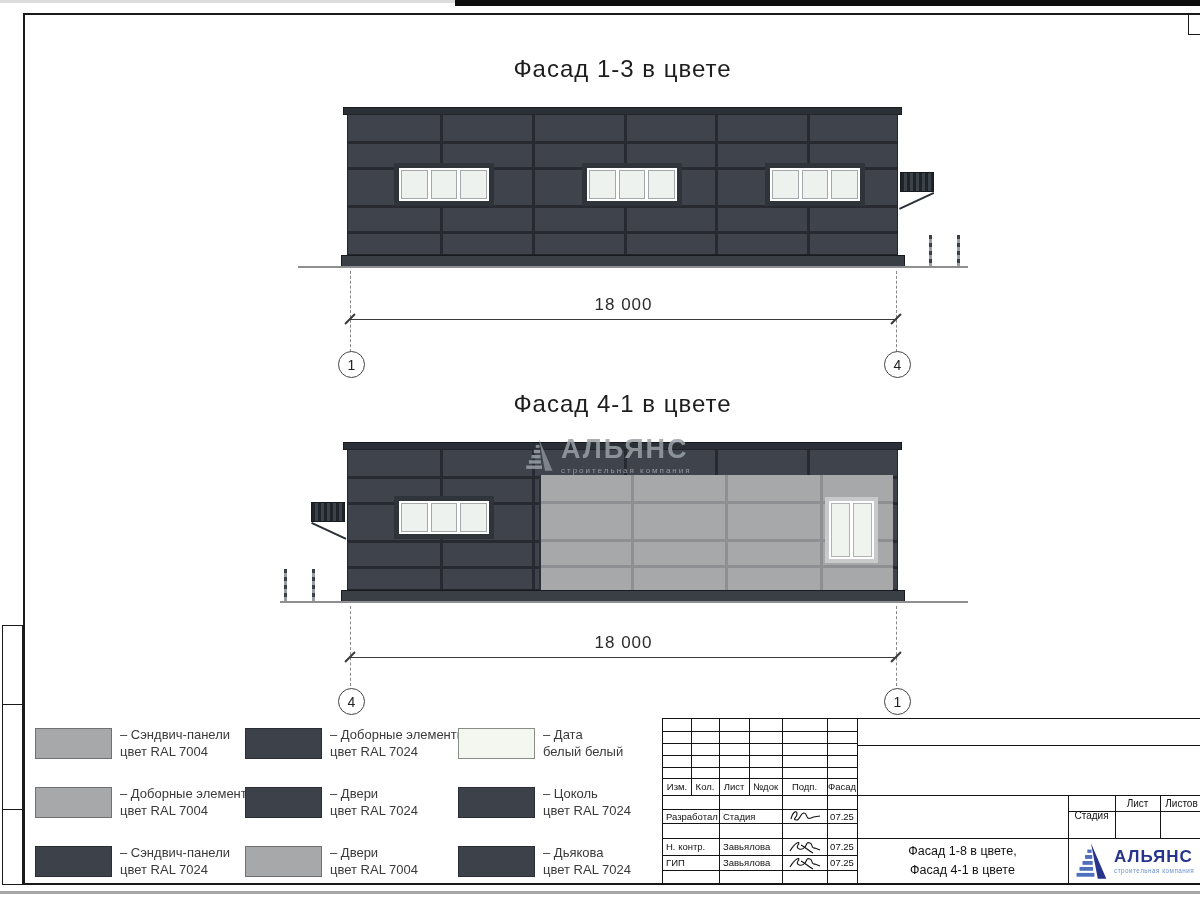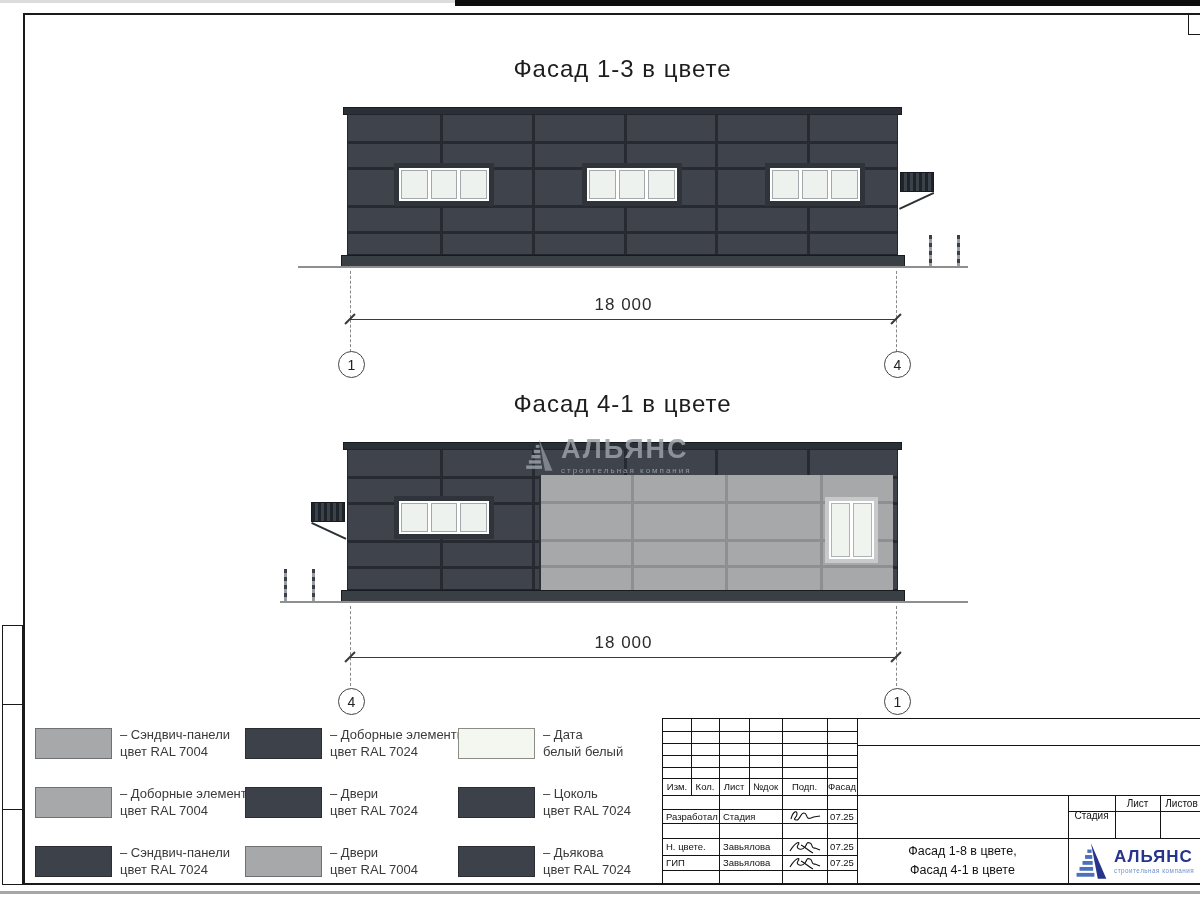--- a/index.html
+++ b/index.html
@@ -290,21 +290,21 @@
 
   <div class="tb tbl" style="left:1px;top:90px;width:55px;height:14px">Разработал</div>
   <div class="tb tbl" style="left:58px;top:90px;width:60px;height:14px">Стадия</div>
   <div class="tb" style="left:121px;top:88px;width:42px;height:17px">
     <svg width="36" height="15" viewBox="0 0 36 15">
         <path d="M4 11 C6 3 10 2 10 6 C10 10 5 11 9 12 C13 13 13 5 17 5 C21 5 18 12 24 10 C28 8 30 9 33 8" stroke="#111" fill="none" stroke-width="1.1"></path>
       </svg>
   </div>
   <div class="tb" style="left:164px;top:90px;width:30px;height:14px">07.25</div>
 
-  <div class="tb tbl" style="left:1px;top:119px;width:55px;height:17px">Н. цвете.</div>
+  <div class="tb tbl" style="left:1px;top:119px;width:55px;height:17px">Н. контр.</div>
   <div class="tb tbl" style="left:58px;top:119px;width:60px;height:17px">Завьялова</div>
   <div class="tb" style="left:121px;top:119px;width:42px;height:17px">
     <svg width="36" height="15" viewBox="0 0 36 15">
         <path d="M3 12 C9 2 14 2 11 6 C8 10 15 12 18 8 C21 4 19 3 23 4 C26 5 24 10 28 9 L33 11 M14 6 C18 8 22 12 26 14" stroke="#111" fill="none" stroke-width="1.1"></path>
       </svg>
   </div>
   <div class="tb" style="left:164px;top:119px;width:30px;height:17px">07.25</div>
 
   <div class="tb tbl" style="left:1px;top:136px;width:55px;height:15px">ГИП</div>
   <div class="tb tbl" style="left:58px;top:136px;width:60px;height:15px">Завьялова</div>

